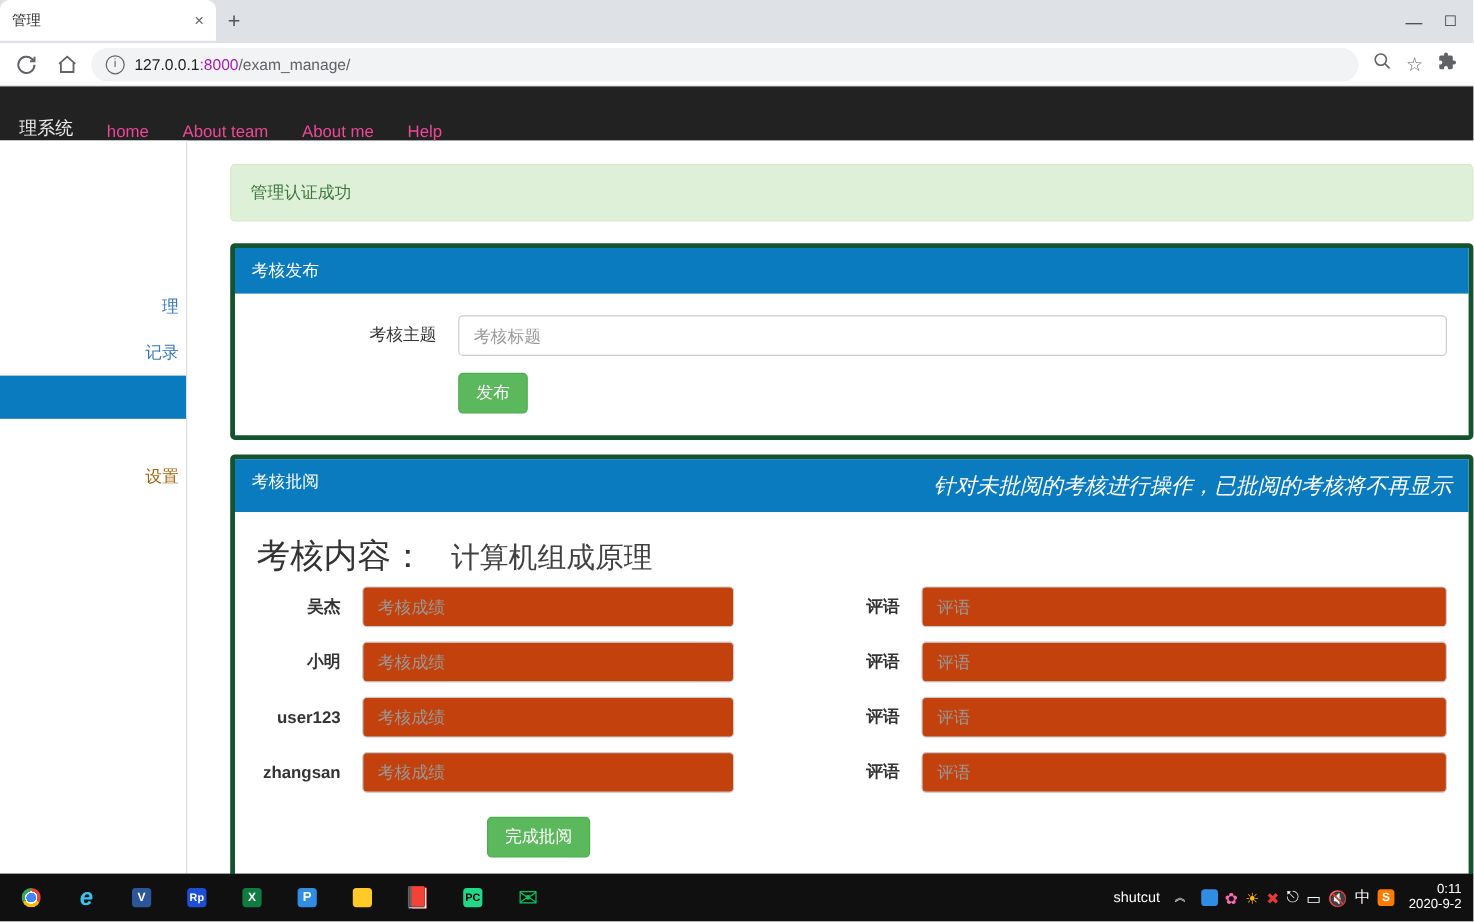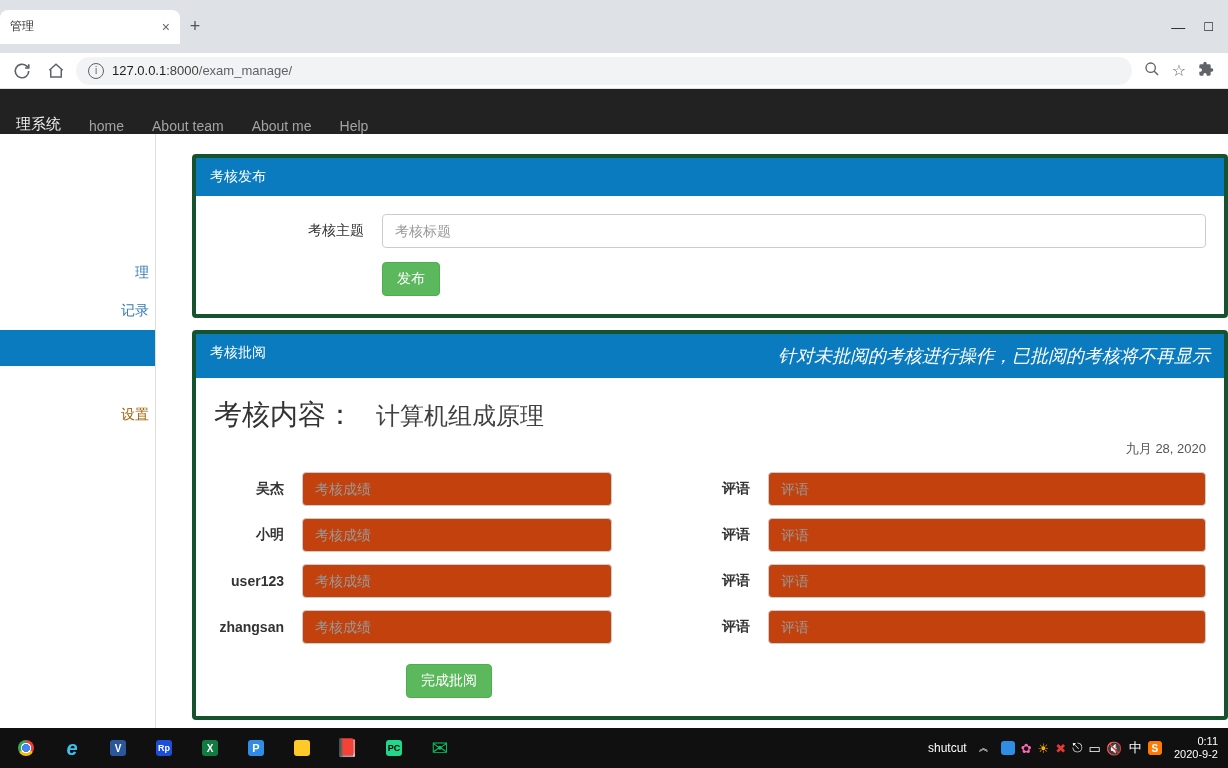--- a/index.html
+++ b/index.html
@@ -8,24 +8,24 @@
       font-size: 14px;
       color: #333;
       background: #fff;
       width: 1228px;
       height: 768px;
       overflow: hidden;
       position: relative;
     }
     
     .browser-tabs {
-      height: 53px;
+      height: 36px;
       background: #dee1e6;
       display: flex;
-      align-items: center;
+      align-items: flex-start;
     }
     .tab {
       background: #fff;
       height: 34px;
       width: 180px;
       display: flex;
       align-items: center;
       padding: 0 10px;
       border-top-left-radius: 8px;
       border-top-right-radius: 8px;
@@ -66,21 +66,21 @@
     
     .navbar {
       height: 45px;
       background: #222;
       display:flex;
       align-items:flex-end;
       padding: 0 16px;
       gap: 28px;
       color:#ddd;
     }
-    .navbar a { color:#a3a3a3; text-decoration:none; font-size:14px; cursor:pointer;}
+    .navbar a { color:#ec4899; text-decoration:none; font-size:14px; cursor:pointer;}
     .navbar .brand { color:#eee; font-size:15px;}
 
     
     .content-area {
       display:flex;
       height: calc(768px - 36px - 36px - 45px - 40px);
       overflow:hidden;
     }
     .sidebar {
       width: 156px;
@@ -240,21 +240,21 @@
       </svg>
   </div>
   <div class="addr-btn">
     <svg width="18" height="18" viewBox="0 0 24 24" fill="none" stroke="#5f6368" stroke-width="2">
         <path d="M3 11l9-8 9 8"></path>
         <path d="M5 10v10h14V10"></path>
       </svg>
   </div>
   <div class="url-box">
     <span class="url-info-icon">i</span>
-    <span><span style="color:#202124">127.0.0.1</span><span style="color:#404040">:8000</span><span style="color:#5f6368">/exam_manage/</span></span>
+    <span><span style="color:#202124">127.0.0.1</span><span style="color:#a21caf">:8000</span><span style="color:#5f6368">/exam_manage/</span></span>
   </div>
   <div class="addr-right">
     <span><svg width="16" height="16" viewBox="0 0 24 24" fill="none" stroke="#5f6368" stroke-width="2">
           <circle cx="10" cy="10" r="7"></circle>
           <line x1="15" y1="15" x2="21" y2="21"></line>
         </svg></span>
     <span>☆</span>
     <span><svg width="16" height="16" viewBox="0 0 24 24" fill="#5f6368">
           <path d="M20.5 11H19V7a2 2 0 0 0-2-2h-4V3.5a2.5 2.5 0 1 0-5 0V5H4a2 2 0 0 0-2 2v4h1.5a2.5 2.5 0 1 1 0 5H2v4a2 2 0 0 0 2 2h4v-1.5a2.5 2.5 0 1 1 5 0V22h4a2 2 0 0 0 2-2v-4h1.5a2.5 2.5 0 1 0 0-5z"></path>
         </svg></span>
@@ -273,20 +273,23 @@
   <div class="sidebar">
     <div style="height:100px"></div>
     <div class="sidebar-item">理</div>
     <div class="sidebar-item">记录</div>
     <div class="sidebar-item active">&nbsp;</div>
     <div style="height:30px"></div>
     <div class="sidebar-item muted">设置</div>
   </div>
 
   <div class="main">
+    <div class="alert-success">
+      <span>管理认证成功</span>
+    </div>
 
     <div class="panel">
       <div class="panel-heading">
         <span>考核发布</span>
       </div>
       <div class="panel-body">
         <div class="form-row">
           <div class="form-label">考核主题</div>
           <input class="form-control" placeholder="考核标题" style="">
         </div>
@@ -299,21 +302,20 @@
     <div class="panel">
       <div class="panel-heading">
         <span>考核批阅</span>
         <span class="hint">针对未批阅的考核进行操作，已批阅的考核将不再显示</span>
       </div>
       <div class="panel-body">
         <div class="content-title">
           <span>考核内容：</span>
           <span class="sub">计算机组成原理</span>
         </div>
-        <div class="date">九月 28, 2020</div>
 
         <div class="grade-grid">
           <div class="grade-name">吴杰</div>
           <input class="input-sm" placeholder="考核成绩" style="">
           <div class="grade-label">评语</div>
           <input class="input-sm" placeholder="评语" style="">
 
           <div class="grade-name">小明</div>
           <input class="input-sm" placeholder="考核成绩" style="">
           <div class="grade-label">评语</div>

